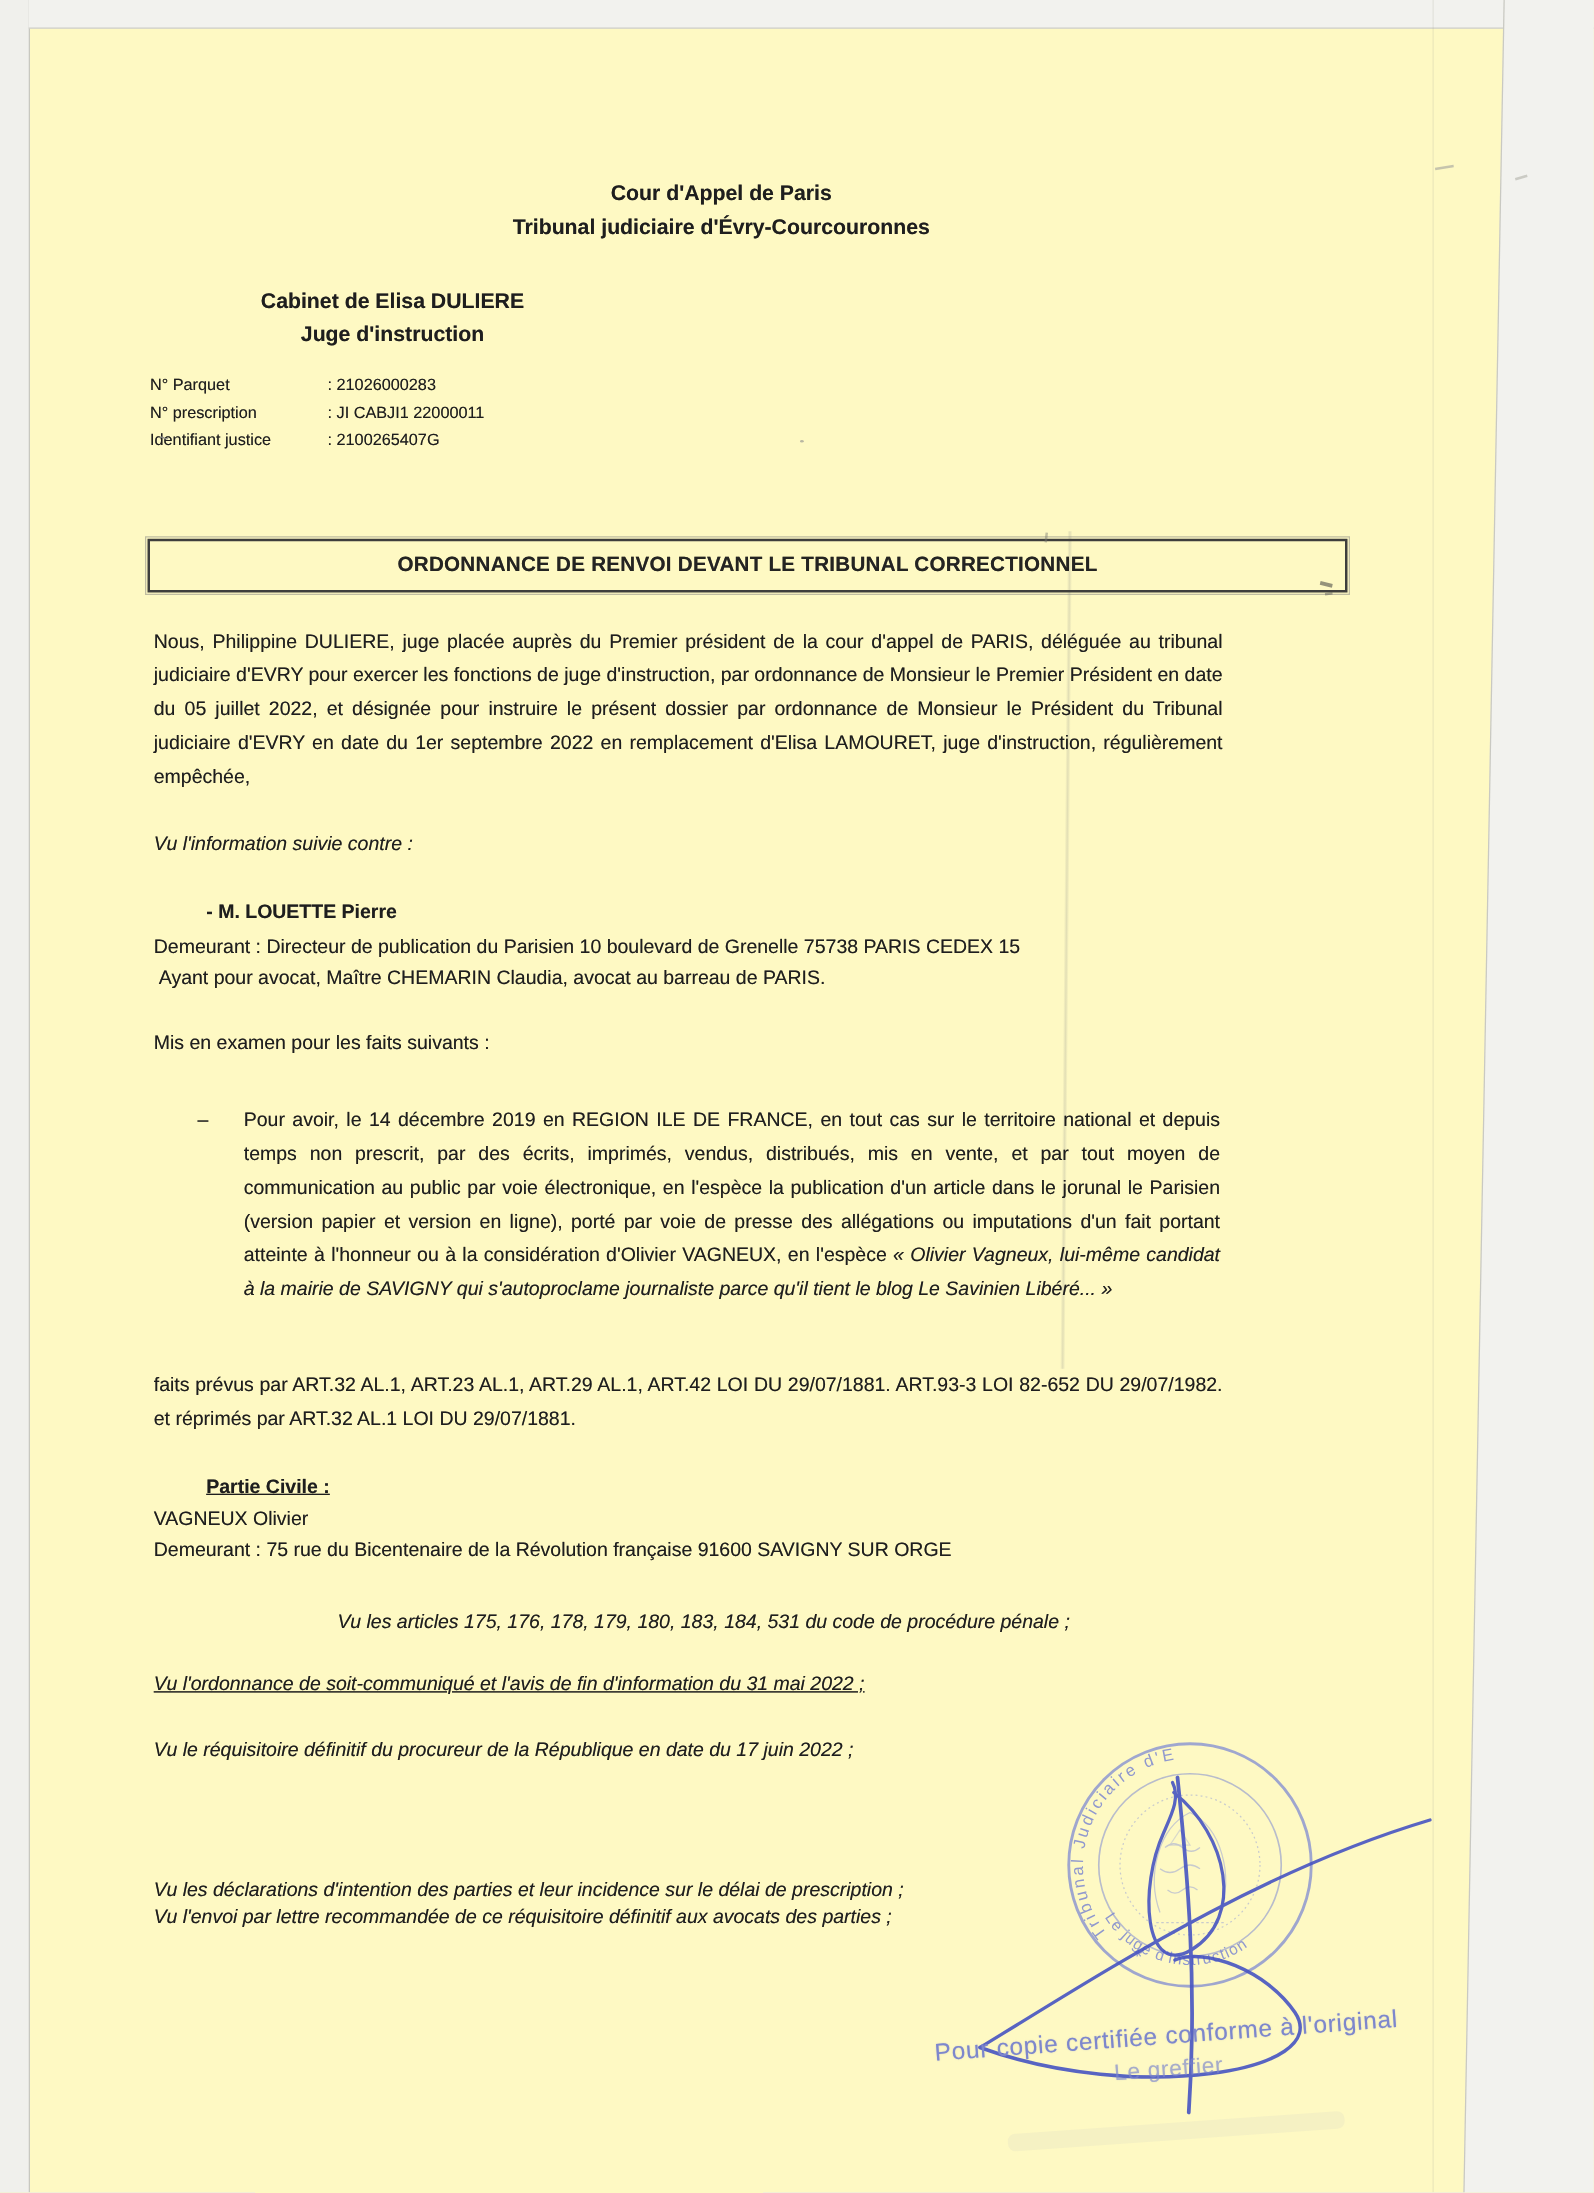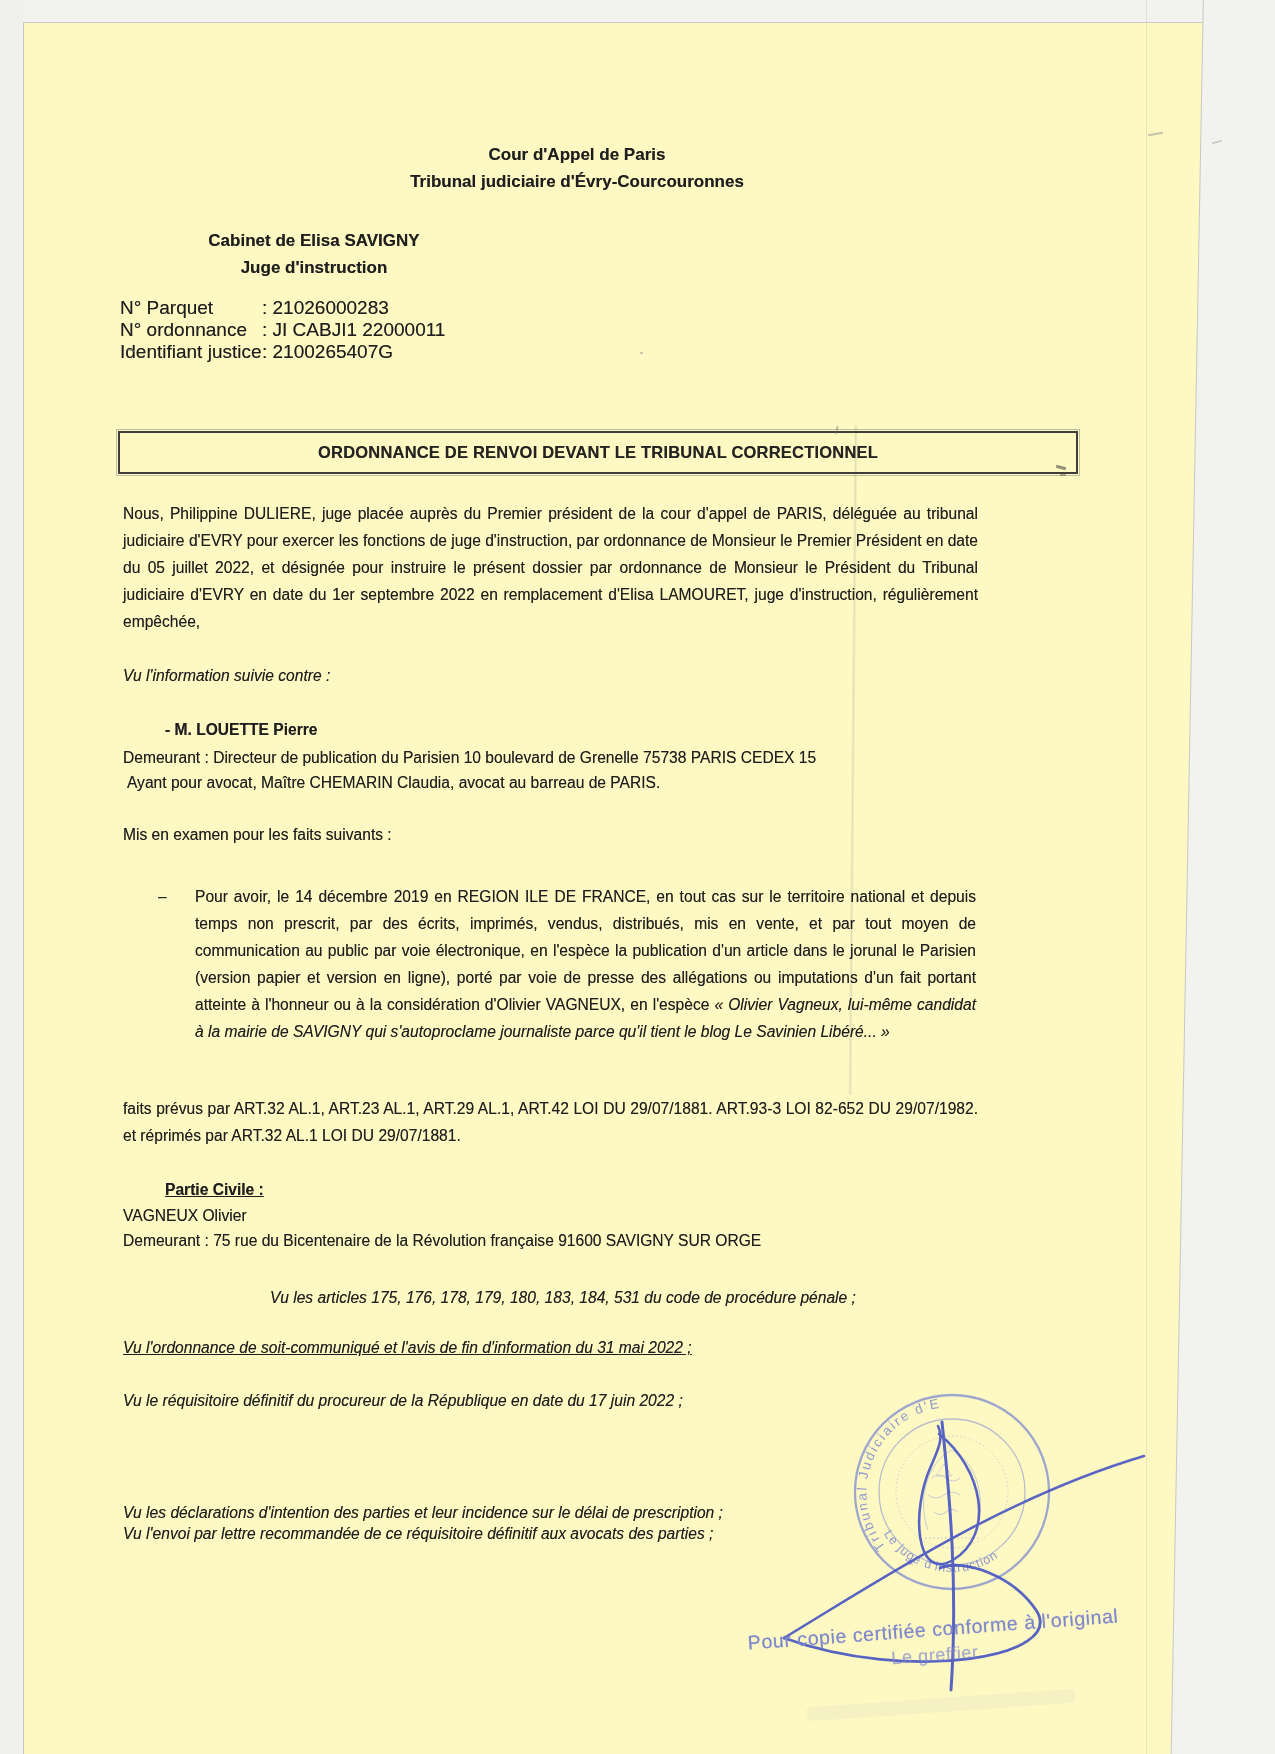--- a/index.html
+++ b/index.html
@@ -13,21 +13,21 @@
   .edge-top{position:absolute;left:23px;top:0;width:1252px;height:22px;background:#f2f2ee;border-bottom:1px solid rgba(150,150,140,.4);}
   .edge-right{position:absolute;left:1203px;top:-10px;width:110px;height:1790px;background:#f2f2ee;border-left:1px solid rgba(150,150,140,.45);transform-origin:0 0;transform:rotate(1.05deg);}
   .crease1{position:absolute;left:851px;top:425px;width:4px;height:670px;background:linear-gradient(to right,rgba(170,170,158,0),rgba(160,160,148,.30),rgba(170,170,158,0));transform:rotate(.5deg);}
   .crease2{position:absolute;left:1146px;top:0;width:1px;height:1754px;background:rgba(160,160,150,.20);}
   
   .t{position:absolute;font-size:15.6px;line-height:27px;color:#1e1e1e;text-shadow:0 0 .4px rgba(30,30,30,.55);}
   .bold{font-weight:bold;margin-left:42px;}
   .it{font-style:italic;}
   .just{text-align:justify;}
   .ctr{text-align:center;}
-  .small{font-size:19px;line-height:22px;}
+  .small{font-size:13px;line-height:22px;}
   .hdr{font-size:17px;line-height:27px;font-weight:bold;}
   .u{text-decoration:underline;}
   .titlebox{
     position:absolute;left:118px;top:431px;width:956px;height:39px;
     border:2px solid #3e3e3c;outline:1px solid rgba(140,140,132,.55);outline-offset:1px;
     display:flex;align-items:center;justify-content:center;
     font-weight:bold;font-size:16.5px;letter-spacing:.2px;color:#242422;
     text-shadow:0 0 .4px rgba(30,30,30,.6);
   }
   .reflabel{display:inline-block;width:142px;}
@@ -61,30 +61,30 @@
   <div class="edge-right"></div>
   <div class="crease1"></div>
   <div class="crease2"></div>
 
   <div class="t hdr ctr" style="left:123px;top:141px;width:908px;">
     <div>Cour d'Appel de Paris</div>
     <div>Tribunal judiciaire d'Évry-Courcouronnes</div>
   </div>
 
   <div class="t hdr ctr" style="left:196px;top:227px;width:236px;">
-    <div>Cabinet de Elisa SAVIGNY</div>
+    <div>Cabinet de Elisa DULIERE</div>
     <div>Juge d'instruction</div>
   </div>
 
   <div class="t small" style="left:120px;top:297px;width:520px;">
     <div>
       <span class="reflabel">N° Parquet</span><span>: 21026000283</span>
     </div>
     <div>
-      <span class="reflabel">N° ordonnance</span><span>: JI CABJI1 22000011</span>
+      <span class="reflabel">N° prescription</span><span>: JI CABJI1 22000011</span>
     </div>
     <div>
       <span class="reflabel">Identifiant justice</span><span>: 2100265407G</span>
     </div>
   </div>
 
   <div class="titlebox">
     <span>ORDONNANCE DE RENVOI DEVANT LE TRIBUNAL CORRECTIONNEL</span>
   </div>
 

